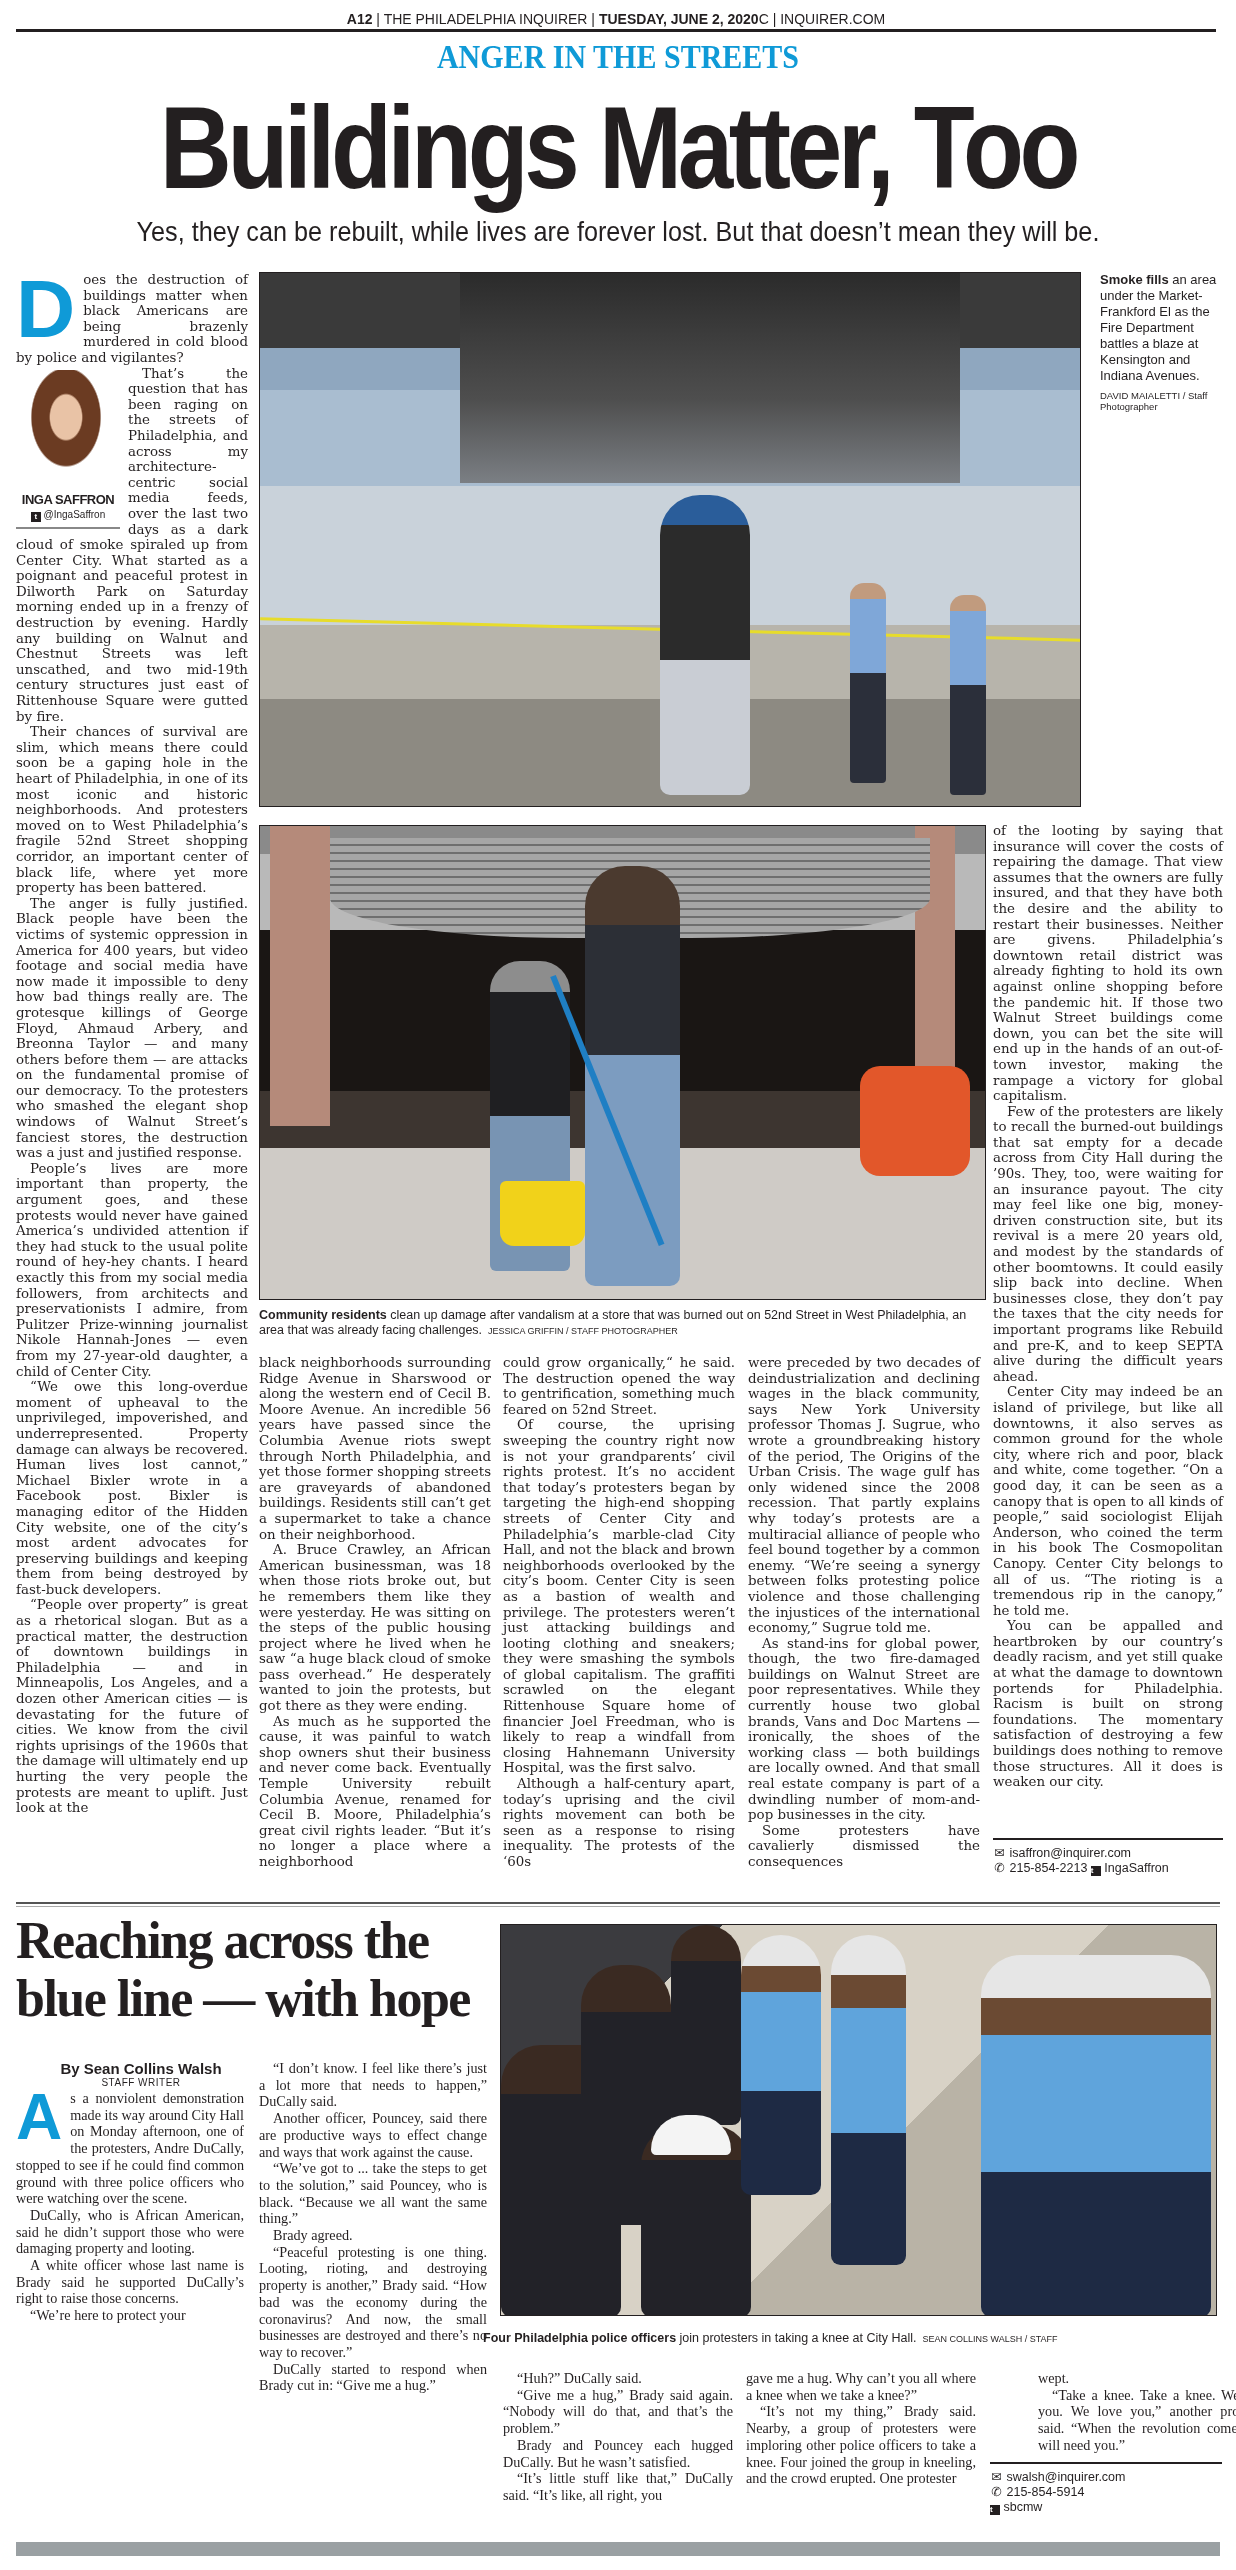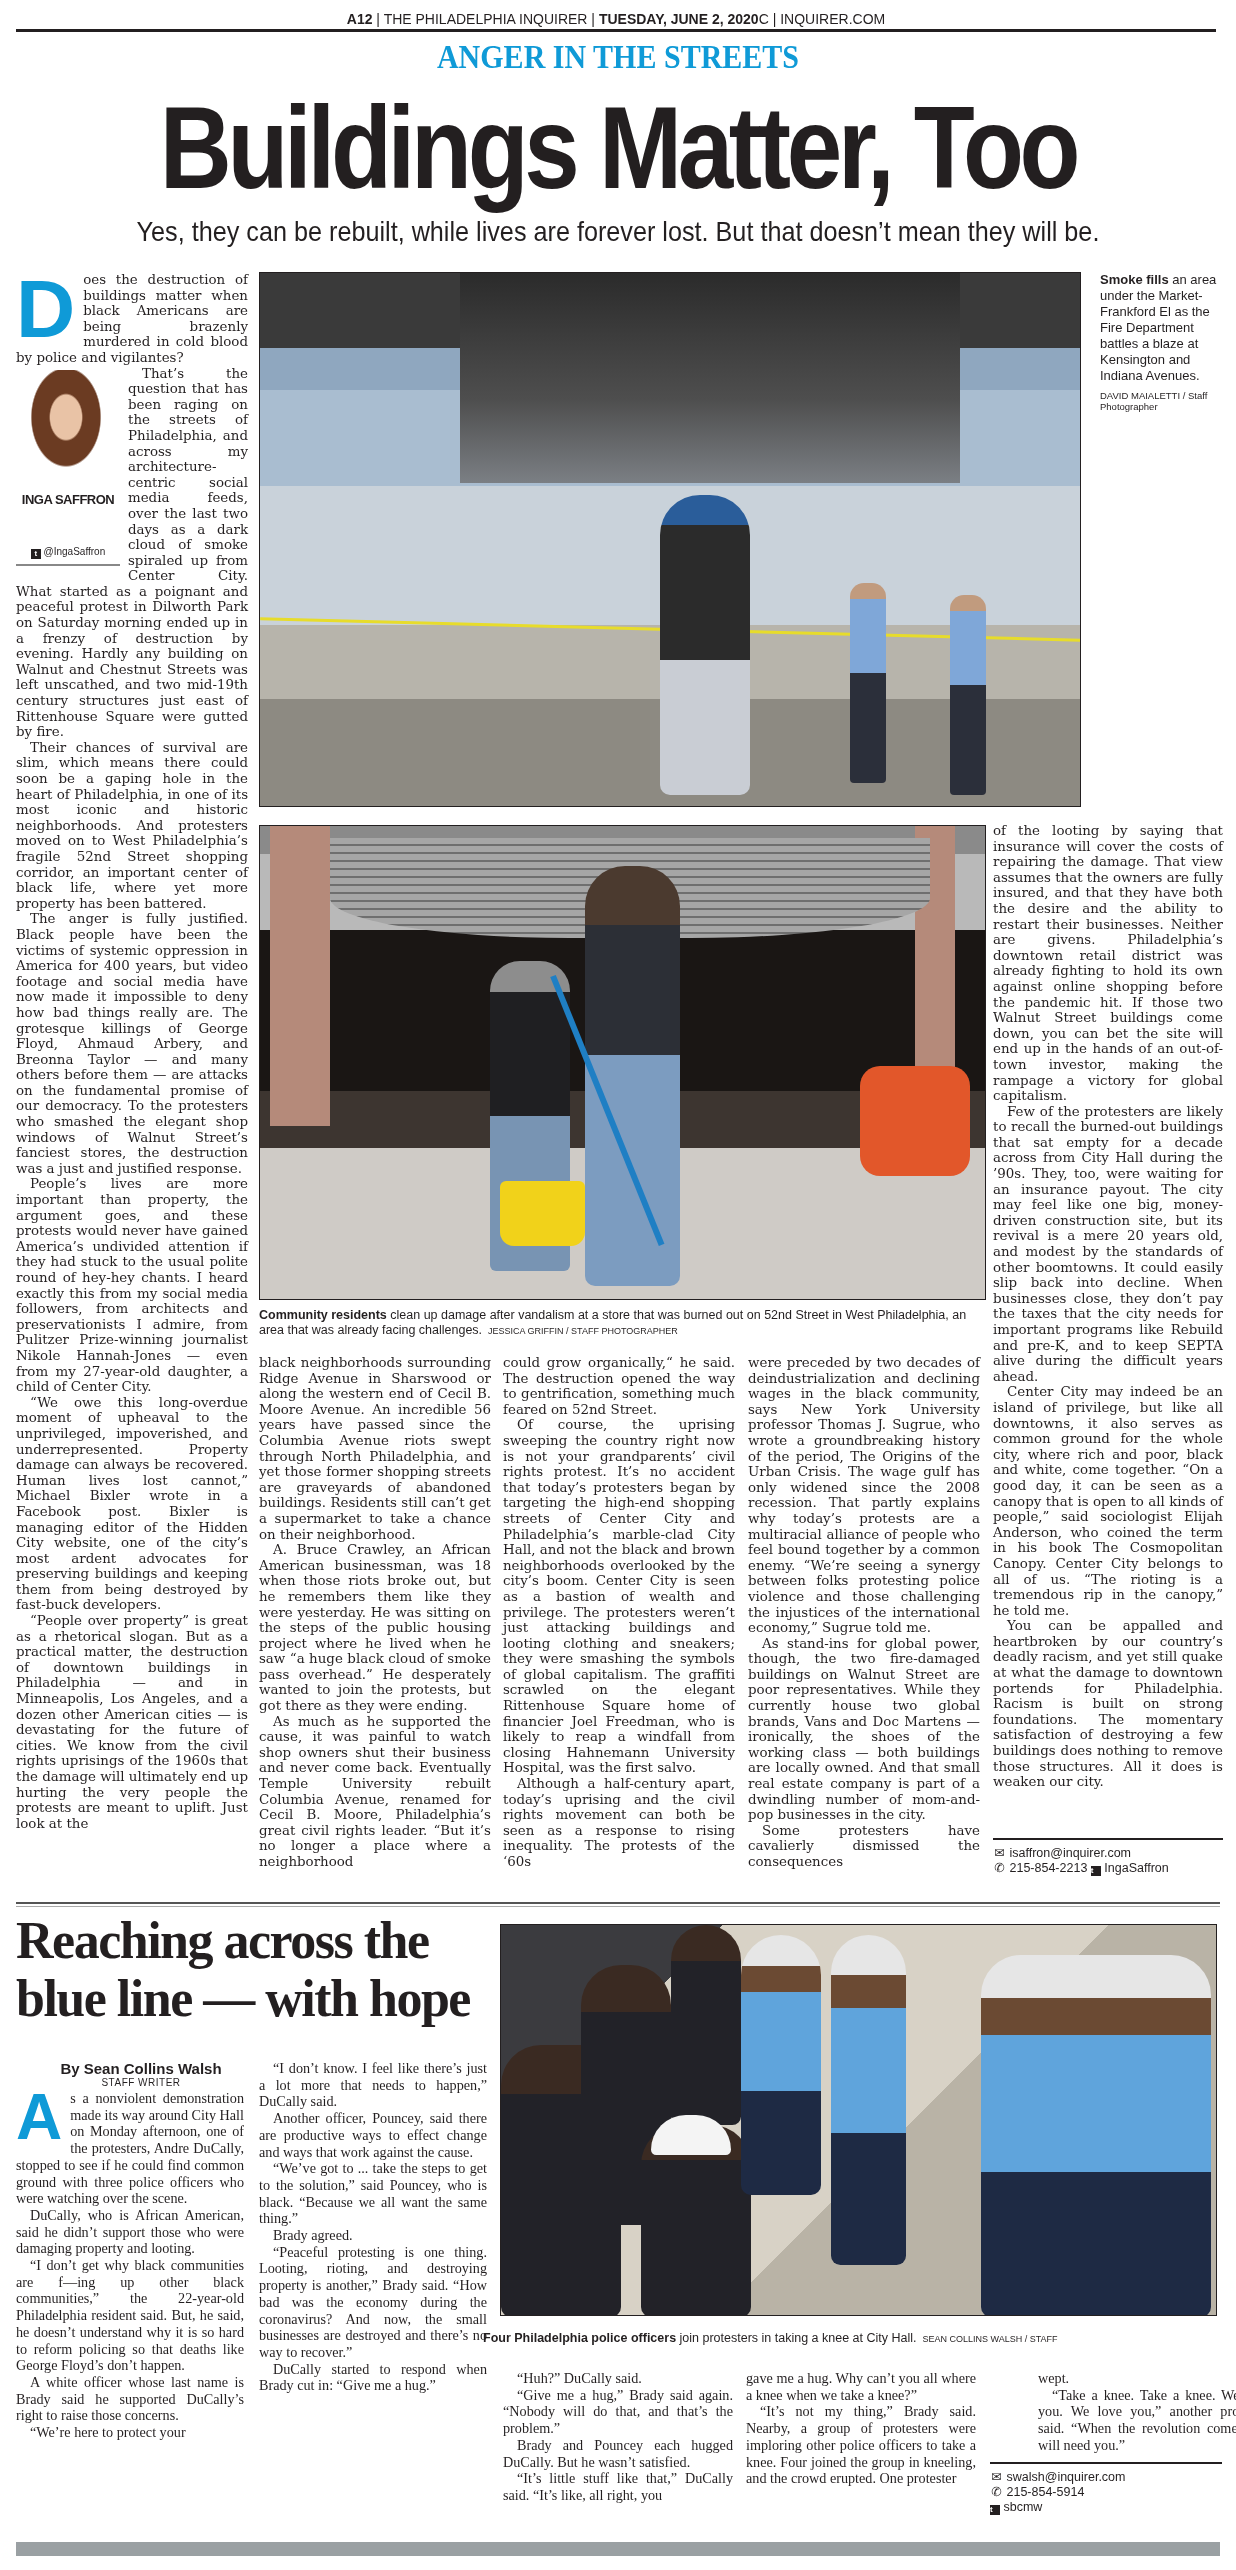--- a/index.html
+++ b/index.html
@@ -17,21 +17,21 @@
     font-size: 28px; transform: scaleX(0.9); }
 
   .col { position: absolute; font-size: 13.4px; line-height: 15.6px; text-align: justify; hyphens: auto; }
   .col p { text-indent: 14px; }
   .col p.first { text-indent: 0; }
   .dropcap { float: left; font-family: "Liberation Sans", sans-serif; font-weight: bold; color: #0f9ad7; font-size: 82px; line-height: 66px; margin: 4px 8px 0 0; }
 
   .author-box { float: left; width: 104px; margin: 4px 8px 4px 0; text-align: center; }
   .author-photo { width: 100px; height: 118px; background: radial-gradient(ellipse at 50% 40%, #e9c3a6 0 22%, #6b3b22 24% 48%, #ffffff 50%); }
   .author-name { font-family: "Liberation Sans", sans-serif; font-weight: bold; font-size: 13px; letter-spacing: -0.5px; margin-top: 4px; }
-  .author-handle { font-family: "Liberation Sans", sans-serif; font-size: 10px; margin-top: 37px; }
+  .author-handle { font-family: "Liberation Sans", sans-serif; font-size: 10px; }
   .author-rule { border-bottom: 2px solid #888; margin-top: 4px; }
   .tw-icon { display: inline-block; width: 10px; height: 10px; background: #231f20; color: #fff; font-size: 8px; line-height: 10px; font-family: "Liberation Sans", sans-serif; font-weight: bold; vertical-align: -1px; }
 
   .photo { position: absolute; border: 1px solid #231f20; overflow: hidden; }
   .photo1 { left: 259px; top: 272px; width: 822px; height: 535px;
     background: linear-gradient(180deg, #3a3a3a 0 14%, #8fa7bf 14% 22%, #a9bdd0 22% 40%, #c9d2da 40% 66%, #b7b4ab 66% 80%, #8d8a82 80% 100%); }
   .el-struct { position: absolute; left: 200px; top: 0; width: 500px; height: 210px; background: linear-gradient(180deg, #2b2b2b 0%, #4e4e4e 60%, #7b7f84 100%); }
   .runner { position: absolute; left: 400px; top: 222px; width: 90px; height: 300px; border-radius: 40px 40px 10px 10px; background: linear-gradient(180deg, #2a5d9a 0 10%, #2b2b2b 10% 55%, #c9cdd4 55% 100%); }
   .officer { position: absolute; width: 36px; height: 200px; border-radius: 14px 14px 4px 4px; background: linear-gradient(180deg, #c19b7e 0 8%, #7fa7d8 8% 45%, #2b2f3a 45% 100%); }
   .tape { position: absolute; left: 0; top: 355px; width: 822px; height: 3px; background: #e7dc2b; transform: rotate(1.5deg); }
@@ -172,21 +172,20 @@
 
 <h2 class="story2-head">Reaching across the blue line — with hope</h2>
 <div class="byline">
   <div class="byline-name">By Sean Collins Walsh</div>
   <div class="byline-role">STAFF WRITER</div>
 </div>
 
 <div class="col col2" style="left:16px; top:2090px; width:228px;">
   <p class="first"><span class="dropcap" style="font-size:64px; line-height:50px; margin-top:2px;">A</span><span>s a nonviolent demonstration made its way around City Hall on Monday afternoon, one of the protesters, Andre DuCally, stopped to see if he could find common ground with three police officers who were watching over the scene.</span></p>
   <p>DuCally, who is African American, said he didn’t support those who were damaging property and looting.</p>
-  <p>“I don’t get why black communities are f—ing up other black communities,” the 22-year-old Philadelphia resident said. But, he said, he doesn’t understand why it is so hard to reform policing so that deaths like George Floyd’s don’t happen.</p>
   <p>A white officer whose last name is Brady said he supported DuCally’s right to raise those concerns.</p>
   <p>“We’re here to protect your</p>
 </div>
 <div class="col col2" style="left:259px; top:2060px; width:228px;">
   <p>“I don’t know. I feel like there’s just a lot more that needs to happen,” DuCally said.</p>
   <p>Another officer, Pouncey, said there are productive ways to effect change and ways that work against the cause.</p>
   <p>“We’ve got to ... take the steps to get to the solution,” said Pouncey, who is black. “Because we all want the same thing.”</p>
   <p>Brady agreed.</p>
   <p>“Peaceful protesting is one thing. Looting, rioting, and destroying property is another,” Brady said. “How bad was the economy during the coronavirus? And now, the small businesses are destroyed and there’s no way to recover.”</p>
   <p>DuCally started to respond when Brady cut in: “Give me a hug.”</p>

